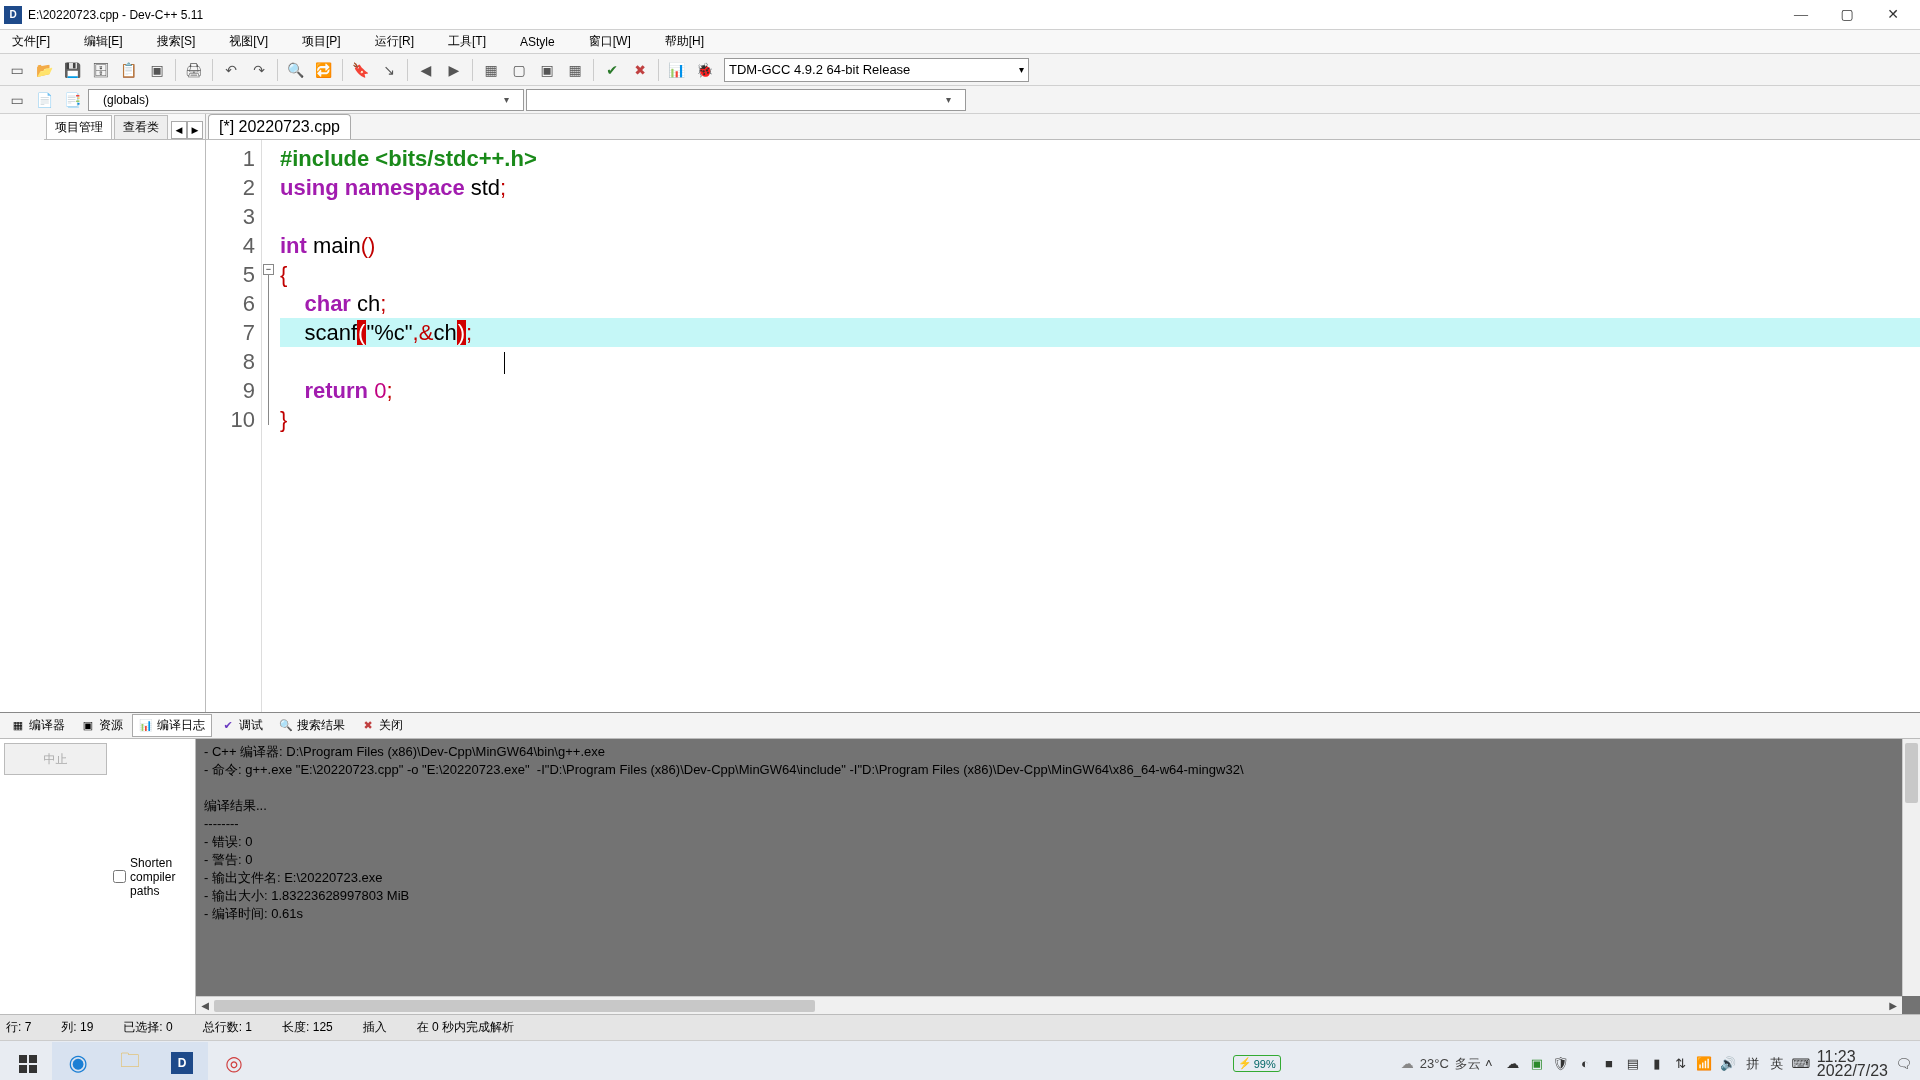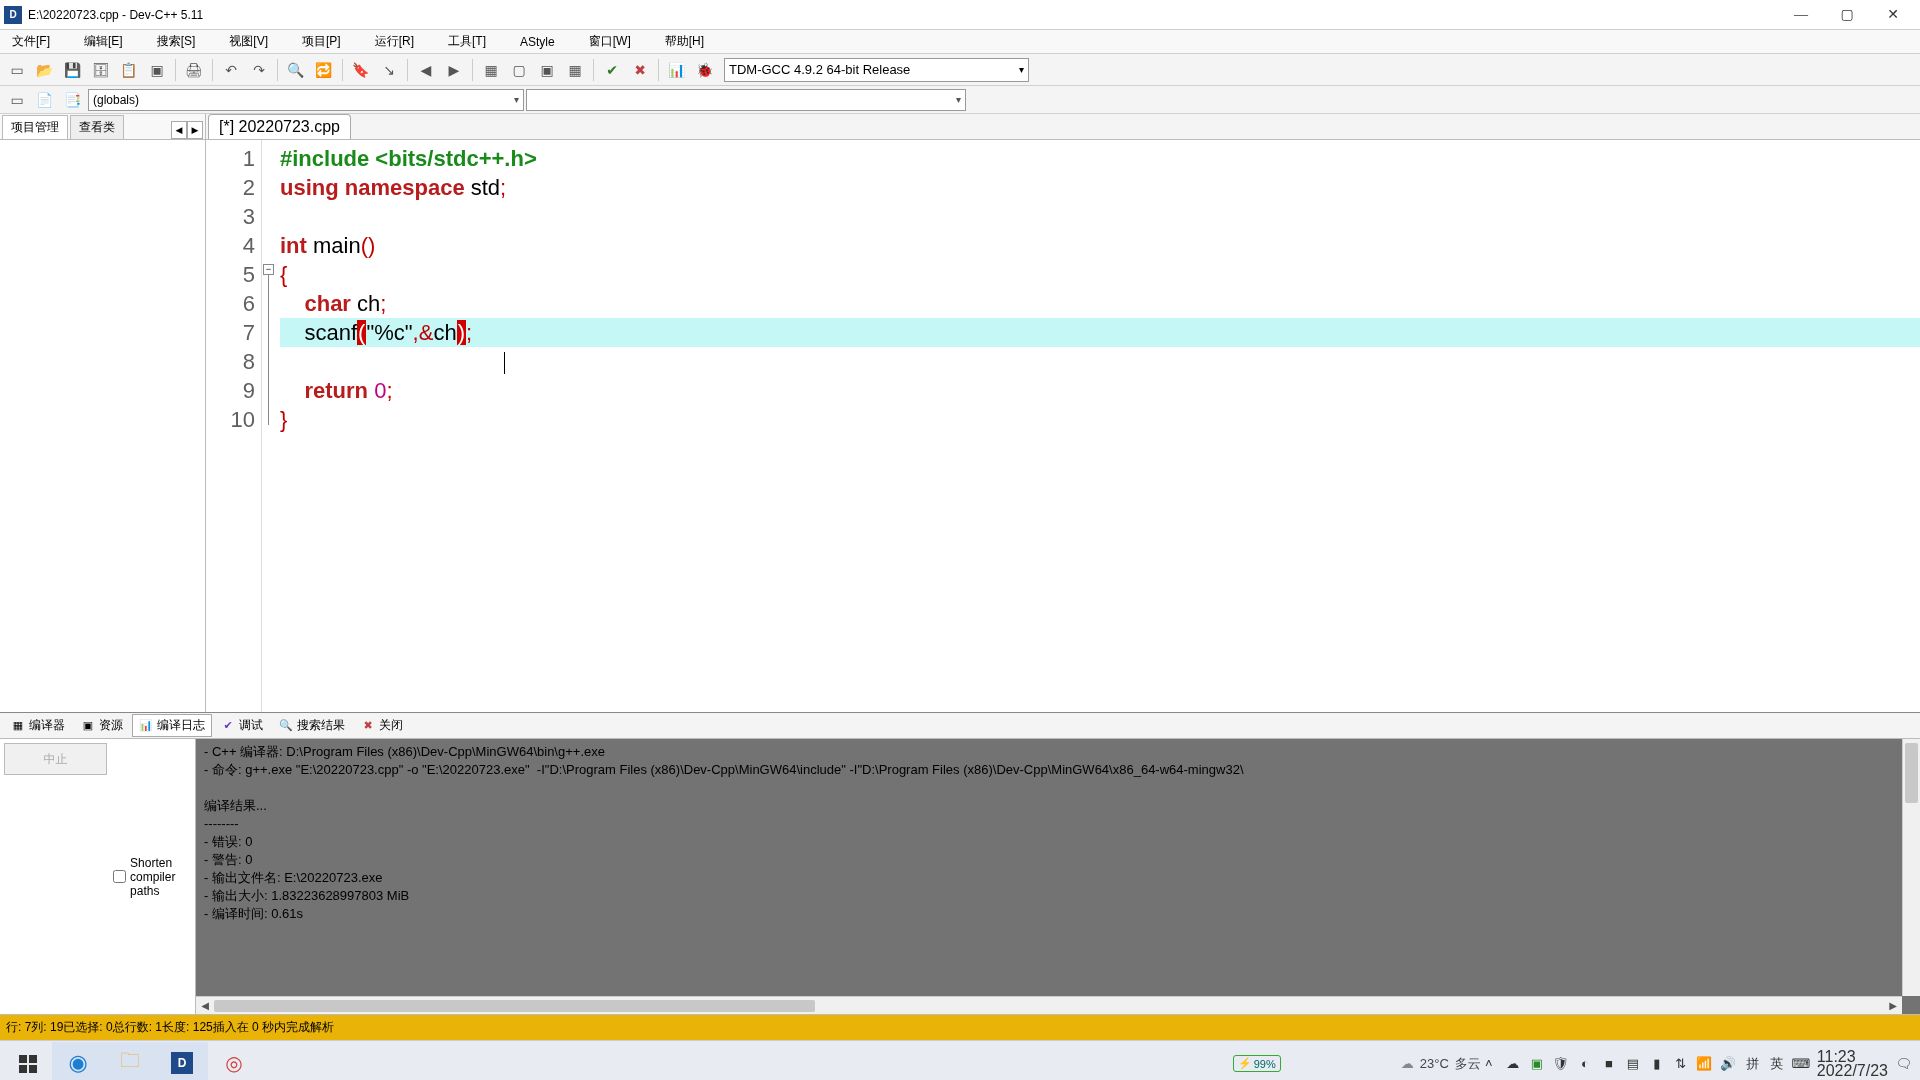--- a/index.html
+++ b/index.html
@@ -9,43 +9,43 @@
 .titlebar .title { font-size: 12px; color: #000; flex: 1; }
 .titlebar .winbtn { width: 46px; height: 28px; display: flex; align-items: center; justify-content: center; font-size: 14px; color: #333; cursor: pointer; font-family: "Segoe UI Symbol"; }
 .menubar { height: 24px; display: flex; align-items: center; padding: 2px 4px; border-bottom: 1px solid #d0d0d0; font-size: 12px; gap: 18px; background:#f8f8f8;}
 .menubar span { padding: 2px 8px; cursor: pointer; }
 .toolbar1 { height: 32px; display: flex; align-items: center; padding: 2px 4px; gap: 2px; background: #f4f4f4; border-bottom: 1px solid #d0d0d0; }
 .tbtn { width: 26px; height: 26px; border: 1px solid transparent; display:flex;align-items:center;justify-content:center; font-size:14px; cursor:pointer; color:#555;}
 .tsep { width:1px; height:22px; background:#ccc; margin:0 3px; }
 .compiler-combo { width:305px; height:24px; border:1px solid #999; font-family:"Courier New",monospace; font-size:13px; padding:2px 4px; background:#fff; display:flex; align-items:center; justify-content:space-between; margin-left:4px;}
 .compiler-combo .arrow { font-size:10px; }
 .toolbar2 { height: 28px; display: flex; align-items: center; padding: 2px 4px; gap: 2px; background: #f4f4f4; border-bottom: 1px solid #d0d0d0; }
-.combo { height: 22px; border: 1px solid #999; background: #fff; font-size: 12px; padding: 2px 4px; display:flex; align-items:center; justify-content:space-between;}
+.combo { height: 22px; border: 1px solid #999; background: #fff; font-size: 12px; padding: 2px 14px; display:flex; align-items:center; justify-content:space-between;}
 .combo .arrow { font-size:10px; color:#555; }
 .main { display: flex; height: 598px; }
 .sidebar { width: 206px; border-right: 1px solid #bbb; display:flex; flex-direction:column; background:#f8f8f8;}
-.sidetabs { height: 26px; display:flex; align-items:flex-end; font-size:12px; border-bottom:1px solid #bbb; padding-left:2px;}
+.sidetabs { height: 26px; display:flex; align-items:flex-end; font-size:12px; border-bottom:1px solid #bbb; padding-left:2px;margin-left:44px;}
 .sidetab { padding:3px 8px; border:1px solid #bbb; border-bottom:none; background:#fff; margin-right:2px; cursor:pointer; font-size:12px;}
 .sidetab.inactive { background:#eee; }
 .sidenav { display:flex; gap:0; margin-left:auto; margin-right:2px;}
 .sidenav span { width:16px; height:18px; border:1px solid #aaa; display:flex;align-items:center;justify-content:center; font-size:9px; background:#fff; cursor:pointer;}
 .sidebody { flex:1; background:#fff; }
 .editor-area { flex:1; display:flex; flex-direction:column; }
 .doctabs { height:26px; display:flex; align-items:flex-end; padding-left:2px; border-bottom:1px solid #bbb; background:#f4f4f4;}
 .doctab { padding:3px 10px 3px 10px; border:1px solid #aaa; border-bottom:none; background:#fff; font-size:16px; cursor:pointer; border-radius: 4px 4px 0 0;}
 .editor { flex:1; display:flex; background:#fff; font-family: Consolas, "Courier New", monospace; font-size: 22px; overflow:hidden; }
 .gutter { width: 56px; text-align:right; padding: 4px 6px 4px 0; color:#606060; user-select:none; background:#fff; border-right:1px solid #ddd;}
 .gutter div { height:29px; line-height:29px; }
 .fold-col { width:14px; background:#fff; position:relative;}
 .fold-mark { position:absolute; left:1px; width:11px; height:11px; border:1px solid #888; font-size:9px; line-height:9px; text-align:center; background:#fff;}
 .fold-line { position:absolute; left:6px; width:1px; background:#888; }
 .code { flex:1; padding:4px 0 4px 4px; position:relative; }
 .code .line { height:29px; line-height:29px; white-space:pre; }
 .line.hl { background:#c5f7f7; width:100%; }
-.kw { color:#b91c1c; font-weight:bold; }
+.kw { color:#a21caf; font-weight:bold; }
 .pp { color:#1a8a1a; font-weight:bold; }
 .str { color:#000; }
 .num { color:#c00080; }
 .pn { color:#c00000; }
 .redbox { background:#d00000; color:#fff; padding:0 1px; }
 .cursor-mark { display:inline-block; width:1px; height:22px; background:#000; vertical-align:middle; margin-left:200px;}
 .bottom-pane { height: 302px; border-top: 1px solid #888; display:flex; flex-direction:column; }
 .bottom-tabs { height: 26px; display:flex; align-items:center; gap:2px; padding:2px 4px; background:#f4f4f4; border-bottom:1px solid #bbb; font-size:12px;}
 .btab { display:flex; align-items:center; gap:4px; padding:2px 6px; cursor:pointer; border:1px solid transparent;}
 .btab .ic { width:14px; height:14px; display:inline-flex; align-items:center; justify-content:center; font-size:11px;}
@@ -56,21 +56,21 @@
 .shorten { display:flex; align-items:center; gap:4px; font-size:12px; }
 .shorten input { width:13px; height:13px; }
 .bottom-output { flex:1; position:relative; font-family:"SimSun","Courier New",monospace; font-size:13px; background:#737373; overflow:hidden;}
 .bottom-output pre { padding:4px 8px; white-space:pre; line-height:18px; }
 .vscroll { position:absolute; right:0; top:0; width:18px; height: calc(100% - 18px); background:#f0f0f0; border-left:1px solid #ccc;}
 .vscroll .thumb { position:absolute; left:2px; right:2px; background:#c8c8c8; border-radius:2px;}
 .hscroll { position:absolute; left:0; bottom:0; right:18px; height:18px; background:#f0f0f0; border-top:1px solid #ccc; display:flex; align-items:center;}
 .hscroll .ar { width:18px; text-align:center; font-size:10px; color:#555; cursor:pointer;}
 .hscroll .track { flex:1; height:14px; position:relative; }
 .hscroll .thumb { position:absolute; top:1px; height:12px; background:#c8c8c8; border-radius:2px;}
-.statusbar { height:26px; border-top:1px solid #bbb; background:#eab308; display:flex; align-items:center; font-size:12px; padding:0 6px; }
+.statusbar { height:26px; border-top:1px solid #bbb; background:#e5e5e5; display:flex; align-items:center; font-size:12px; padding:0 6px; gap:30px;}
 .statusbar span { white-space:nowrap; }
 .taskbar { height: 46px; background:#e8ecf2; border-top:1px solid #ccc; display:flex; align-items:center; padding:0 4px; }
 .taskbar .start { width:48px; height:40px; display:flex; align-items:center; justify-content:center; }
 .taskbar .start .winlogo { width:18px; height:18px; display:grid; grid-template-columns:1fr 1fr; grid-template-rows:1fr 1fr; gap:2px;}
 .taskbar .start .winlogo span { background:#333; }
 .taskbar .tapp { width:52px; height:44px; display:flex; align-items:center; justify-content:center; border-bottom:2px solid transparent; cursor:pointer;}
 .taskbar .tapp.active { border-bottom-color:#3a78d6; background:#d8e2f0; }
 .taskbar .spacer { flex:1; }
 .tray { display:flex; align-items:center; gap:8px; font-size:12px; color:#333; padding-right:4px;}
 .tray .clock { text-align:left; line-height:14px; font-size:16px;}

